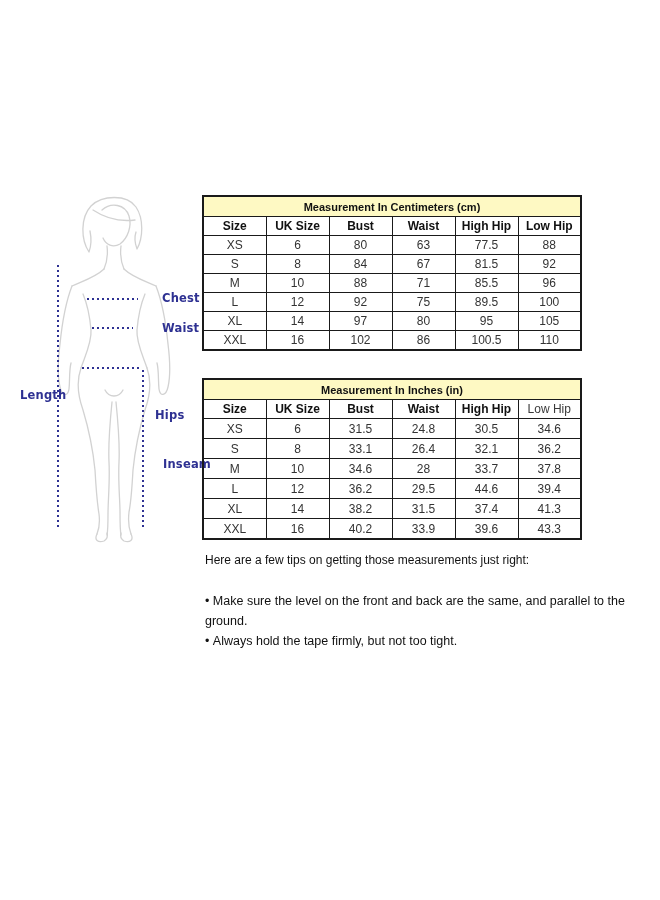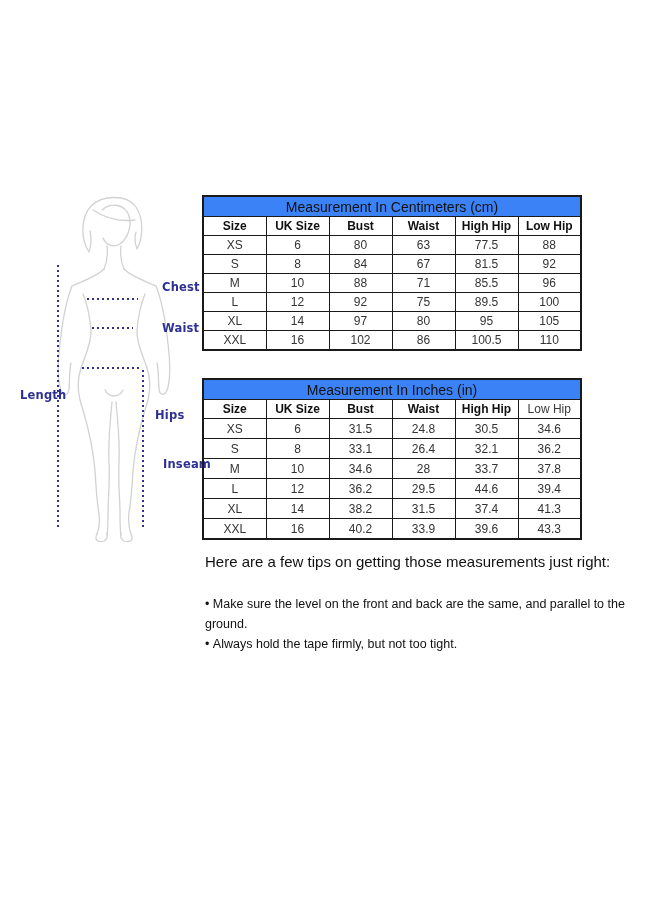--- a/index.html
+++ b/index.html
@@ -8,56 +8,56 @@
     font-family:"Liberation Sans", sans-serif; overflow:hidden;
   }
 
   
   .fig-svg { position:absolute; left:5px; top:190px; width:200px; height:360px; }
   .fig-label {
     position:absolute;
     font:700 11.5px "DejaVu Sans", sans-serif;
     color:#2e3192; letter-spacing:.2px; white-space:nowrap;
   }
-  .lbl-chest  { left:162px; top:280px; }
+  .lbl-chest  { left:162px; top:291px; }
   .lbl-waist  { left:162px; top:321px; }
   .lbl-hips   { left:155px; top:360px;margin-top:48px; }
   .lbl-length { left:20px;  top:388px; }
   .lbl-inseam { left:163px; top:457px; }
 
   
   .size-table {
     position:absolute; left:202px; width:380px;
     border-collapse:collapse; table-layout:fixed;
     font-family:"Liberation Sans", sans-serif;
     border:2px solid #1a1a1a;
   }
   .size-table.cm { top:195px; }
   .size-table.inch { top:378px; }
   .size-table th, .size-table td {
     border:1px solid #1a1a1a; text-align:center; vertical-align:middle;
     padding:1px 2px; font-size:12px;
   }
   .size-table tr.title-row th {
-    background:#3b82f6; font-weight:normal; font-size:14px; color:#111;
+    background:#fef9c3; font-weight:bold; font-size:11px; color:#111;
     height:17px;
   }
   .size-table tr.cols th { font-weight:bold; color:#111; height:16px;margin-left:8px; }
   .size-table tbody td { color:#333; height:16px; }
   .size-table.inch tbody td { height:17px; }
   
   .size-table.inch tr.cols th:nth-child(6) { font-weight:normal; color:#3a3a3a; }
 
   
   .howto { position:absolute; left:205px; top:553px; width:445px; color:#111; }
   .howto h3 {
     margin:0 0 5px 0; font-size:13.5px; font-weight:bold;
     text-decoration:underline; letter-spacing:.1px;
   }
-  .howto .intro { margin:0 0 24px 0; font-size:15px; }
+  .howto .intro { margin:0 0 24px 0; font-size:12px; }
   .howto ul { margin:0; padding:0; list-style:none; }
   .howto li { font-size:12.5px; line-height:20px; }
   .howto li::before { content:"\2022\00a0"; }
 </style>
 </head>
 <body>
 
 <div class="canvas">
 
   <svg class="fig-svg" viewBox="0 0 200 360" fill="none" stroke-linecap="round" stroke-linejoin="round">

